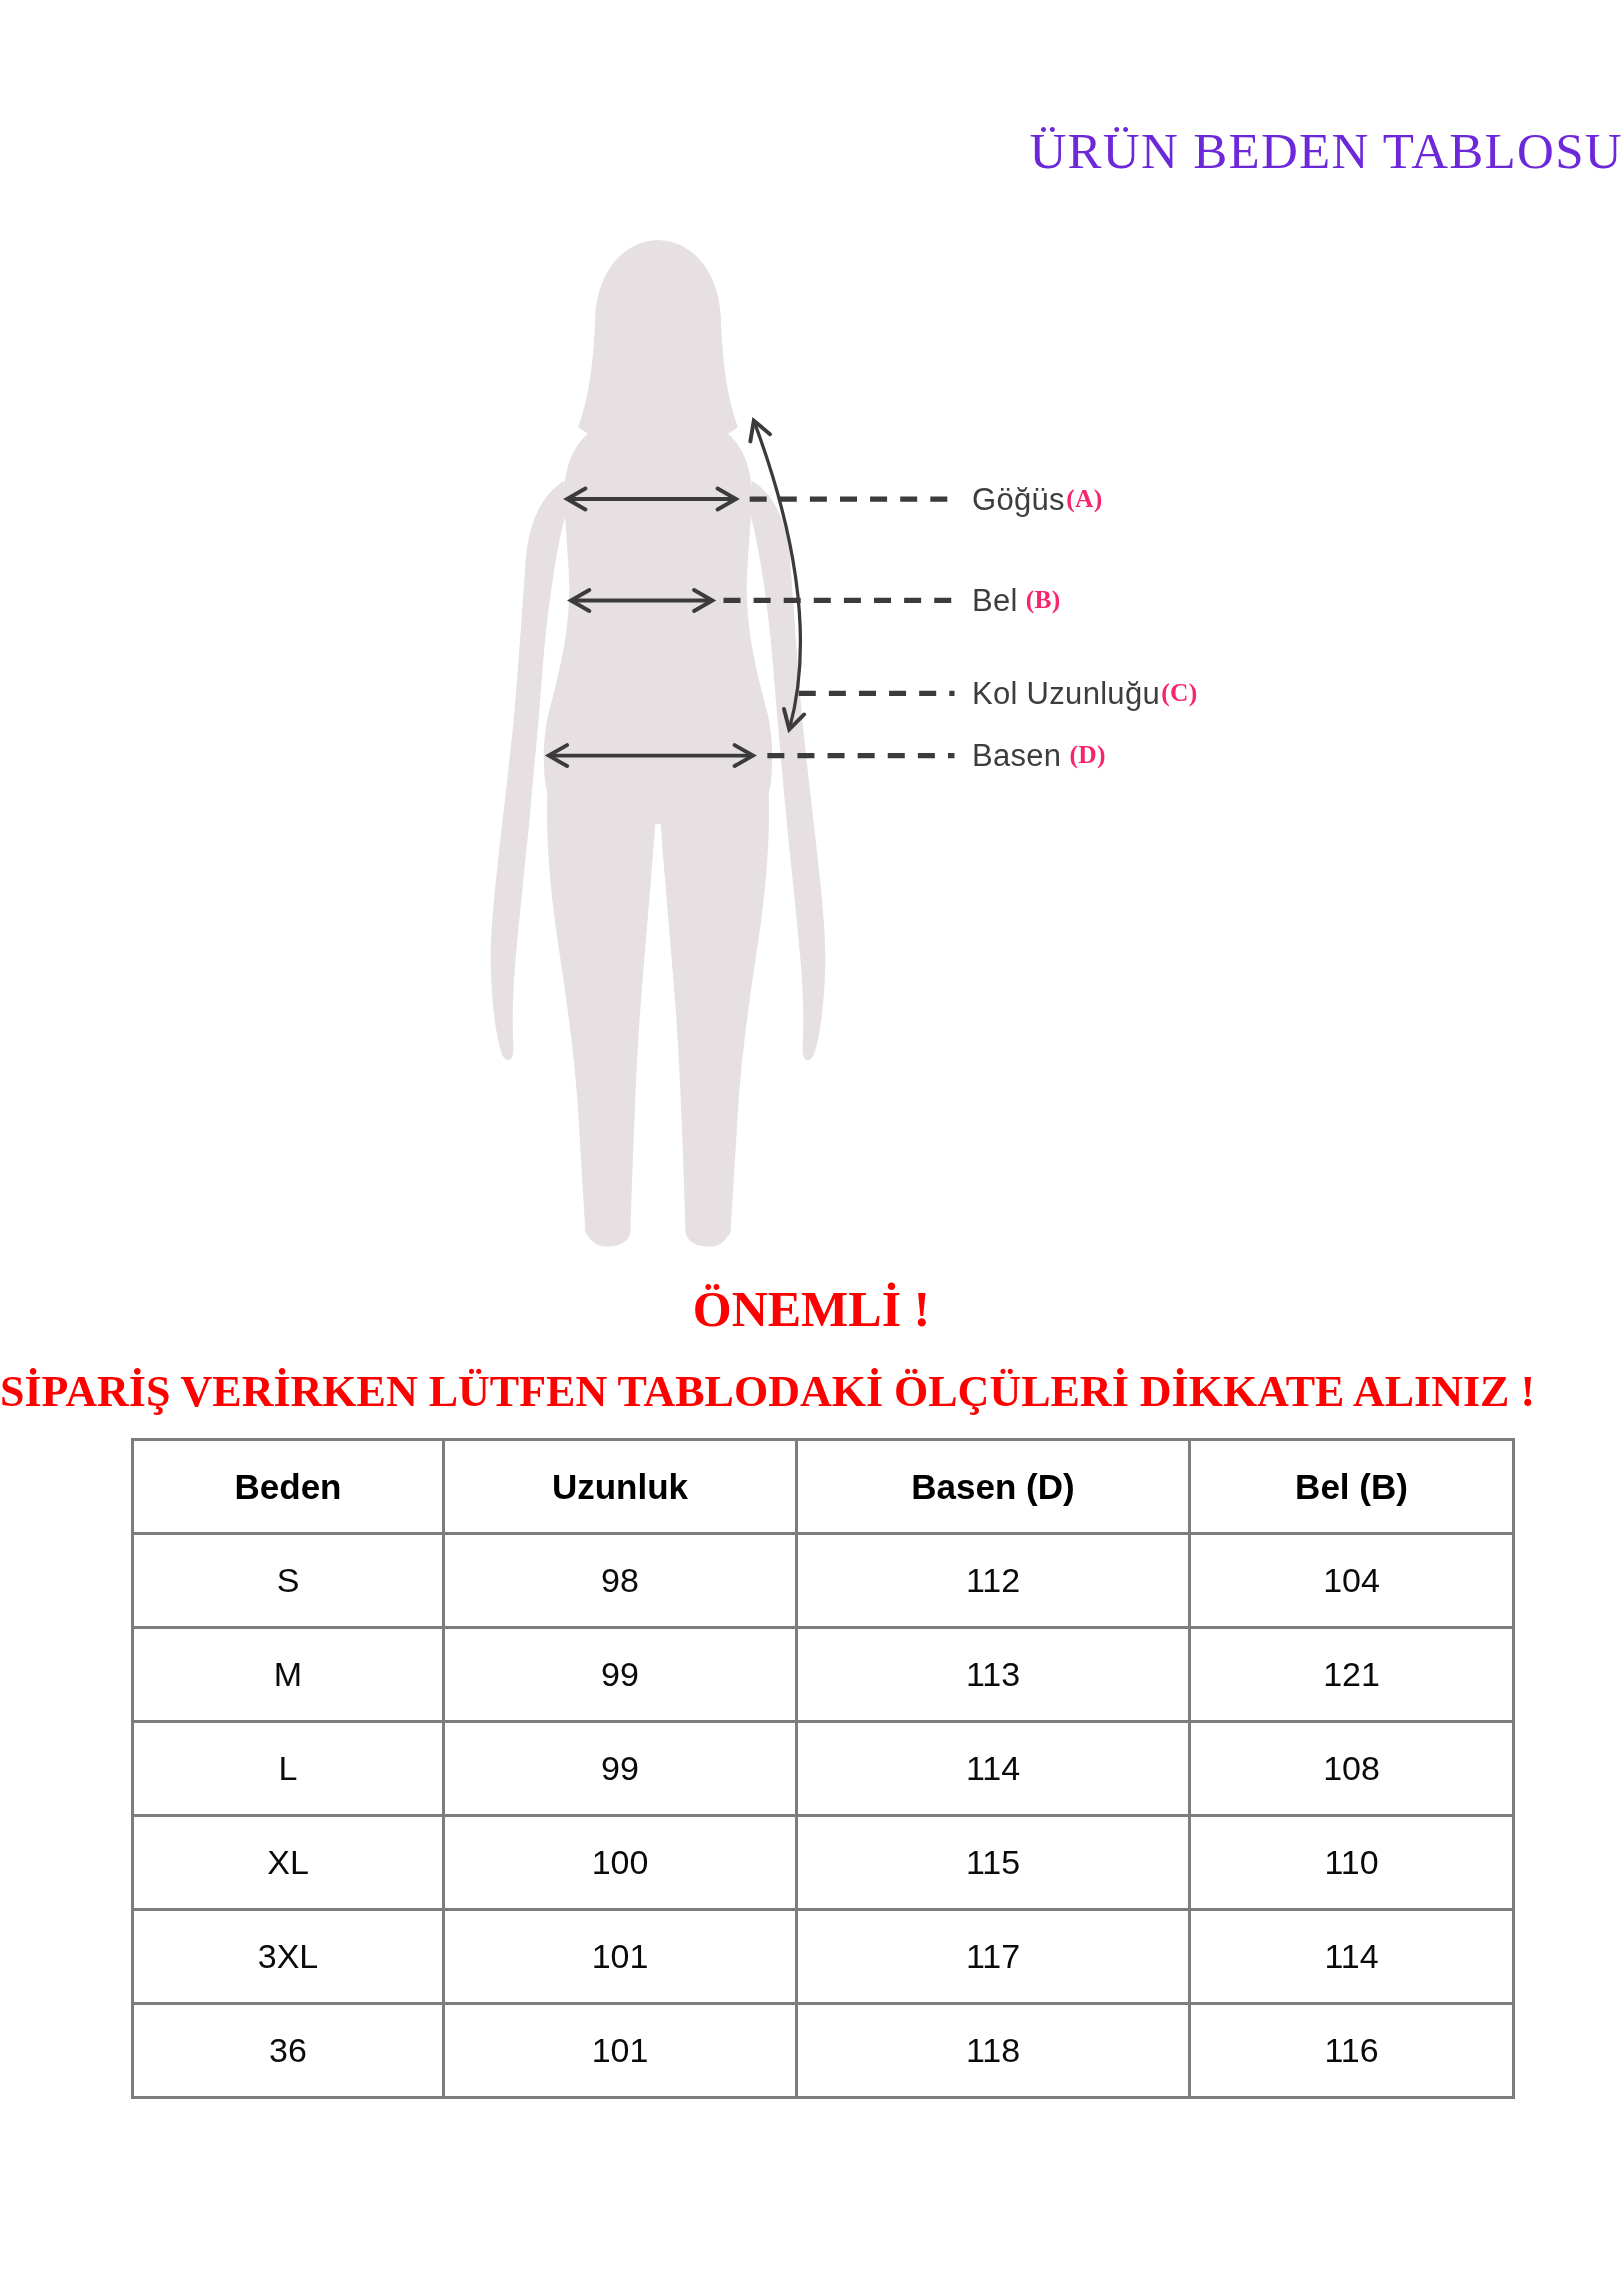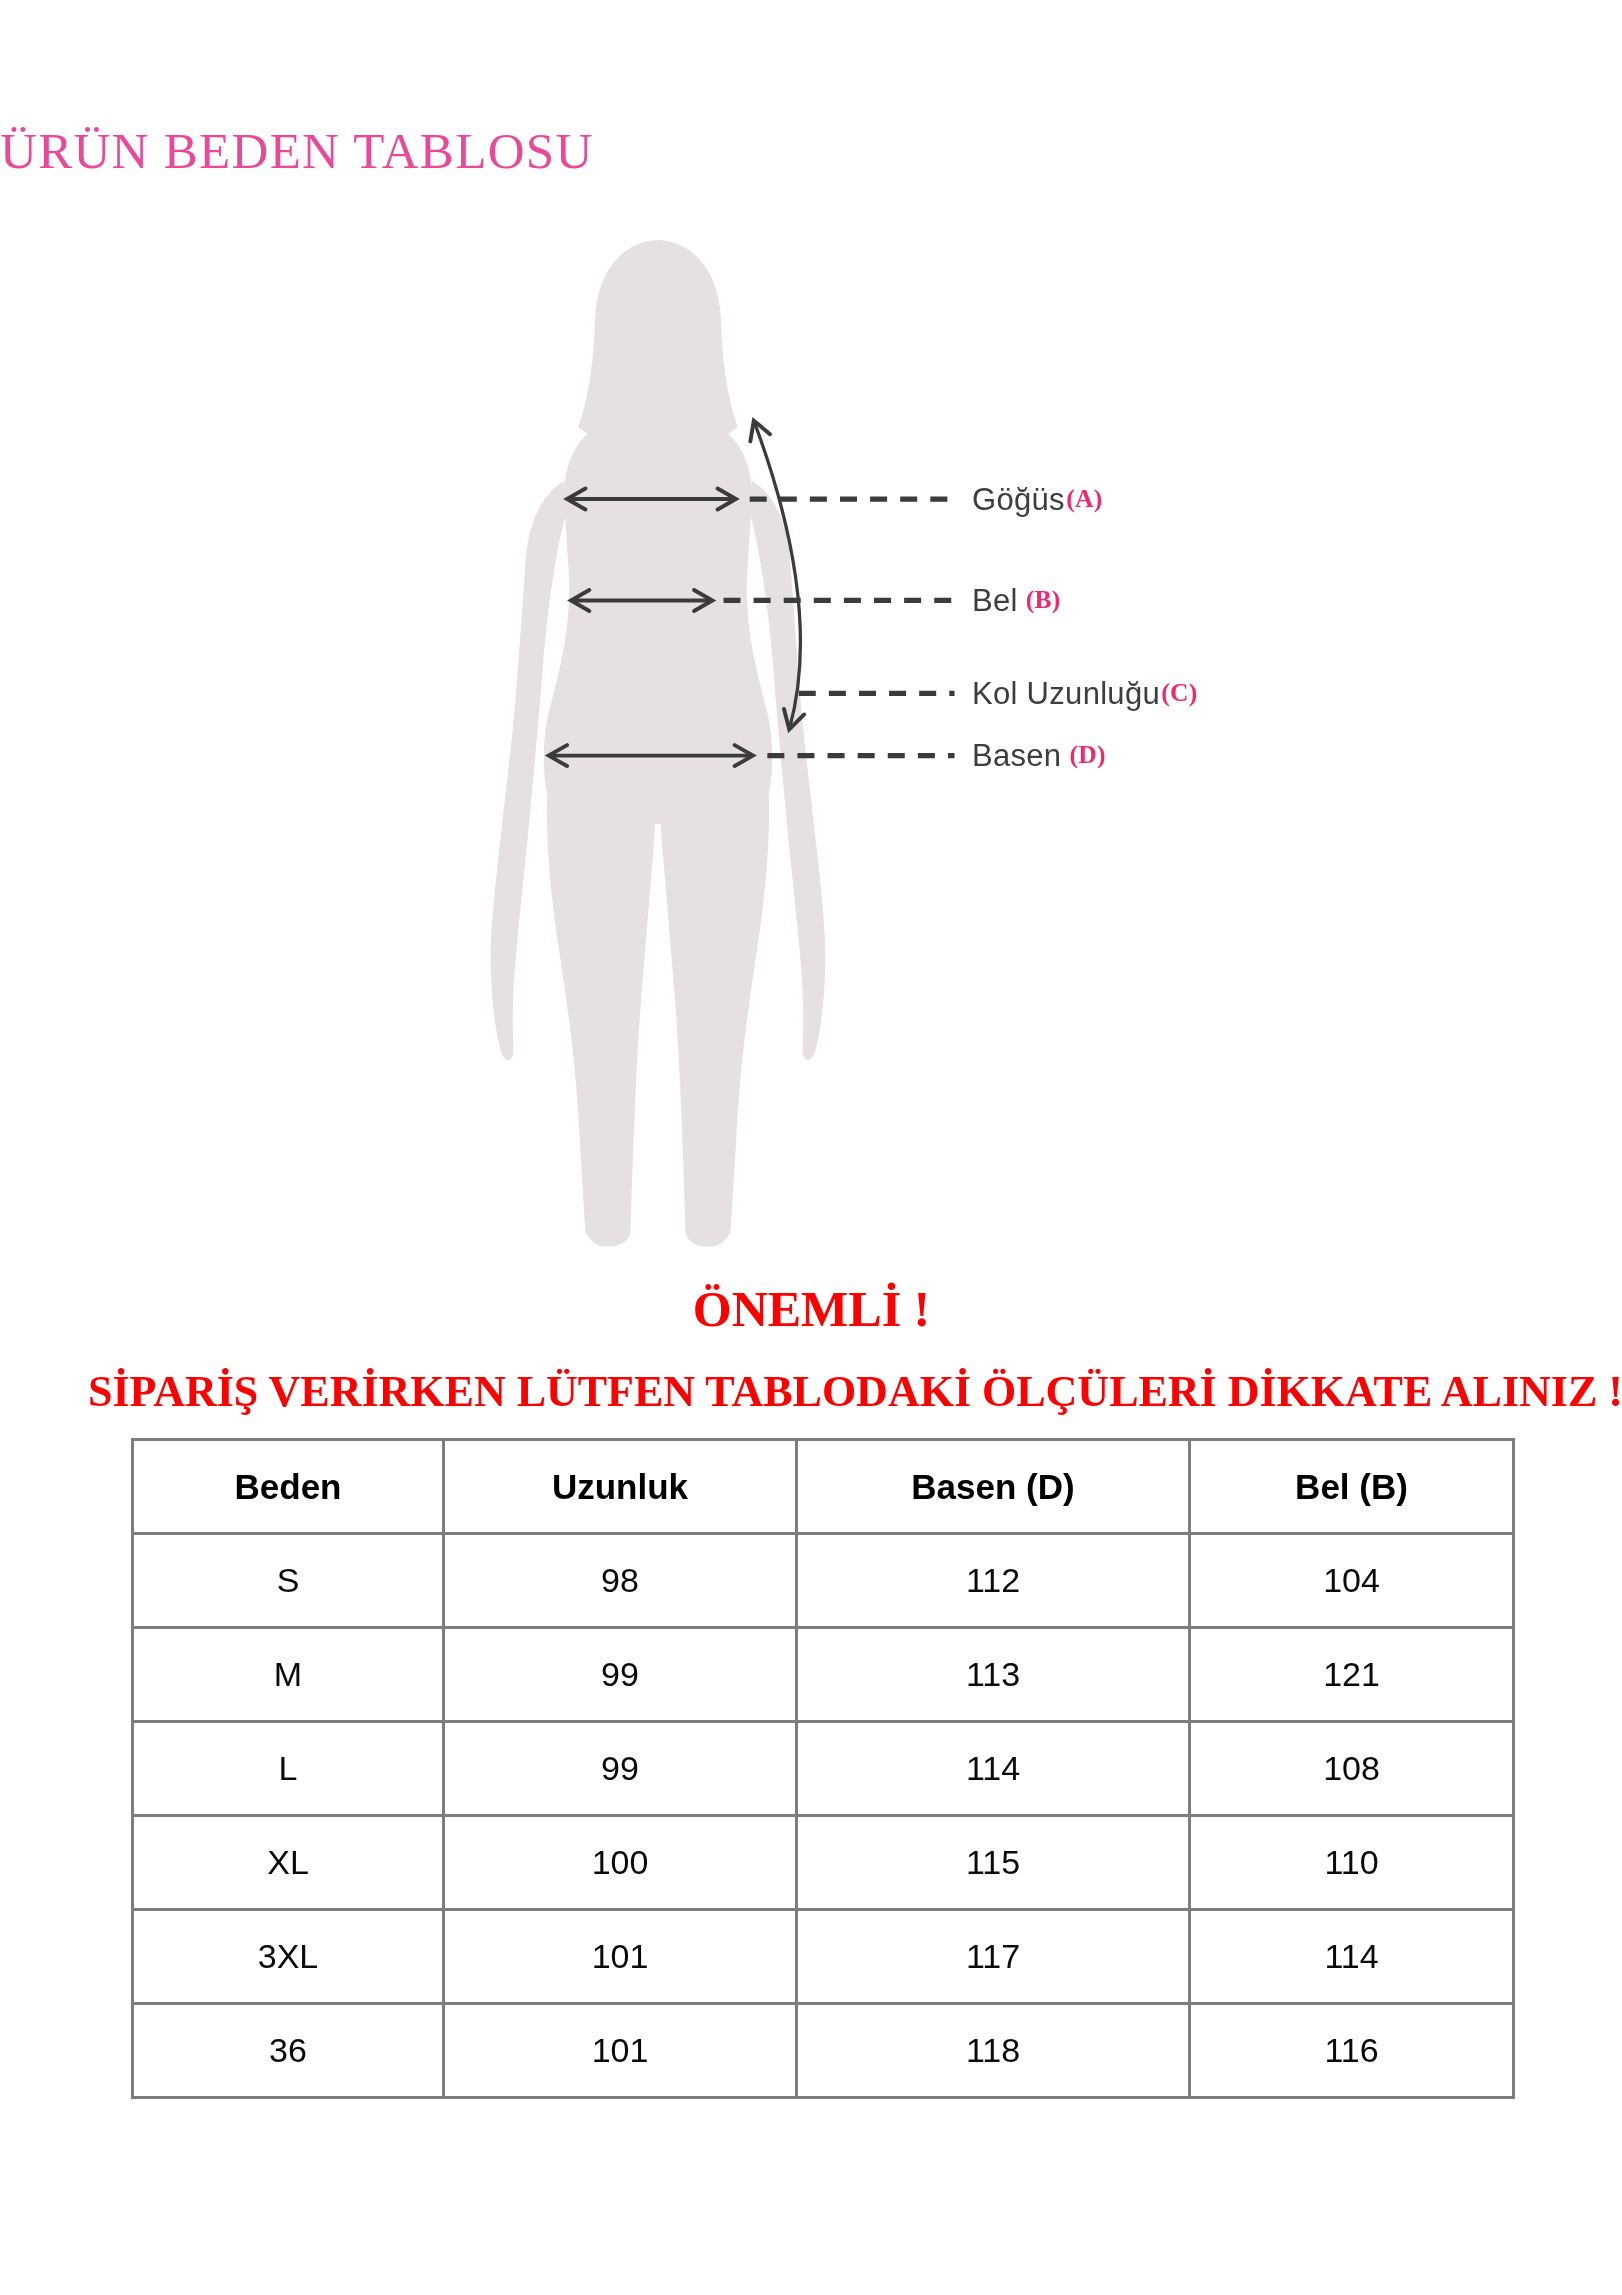--- a/index.html
+++ b/index.html
@@ -12,26 +12,26 @@
     font-family: "Liberation Sans", sans-serif;
   }
 
   
   .title {
     position: absolute;
     top: 126px;
     left: 0;
     width: 100%;
     margin: 0;
-    text-align: left;
+    text-align: right;
     font-family: "Liberation Serif", serif;
     font-weight: 400;
     font-size: 51px;
     letter-spacing: 1.3px;
-    color: #ec4899;
+    color: #6d28d9;
     line-height: 1;
   }
 
   
   .diagram {
     position: absolute;
     left: 0;
     top: 232px;
     width: 1623px;
     height: 1027px;
@@ -75,21 +75,21 @@
     font-weight: bold;
     font-size: 50px;
     color: #fd0000;
     line-height: 1;
   }
   .warning {
     position: absolute;
     top: 1370px;
     left: 0;
     width: 100%;
-    text-align: right;
+    text-align: left;
     font-family: "Liberation Serif", serif;
     font-weight: bold;
     font-size: 44px;
     color: #fd0000;
     line-height: 1;
     white-space: nowrap;
   }
 
   
   .size-table {

